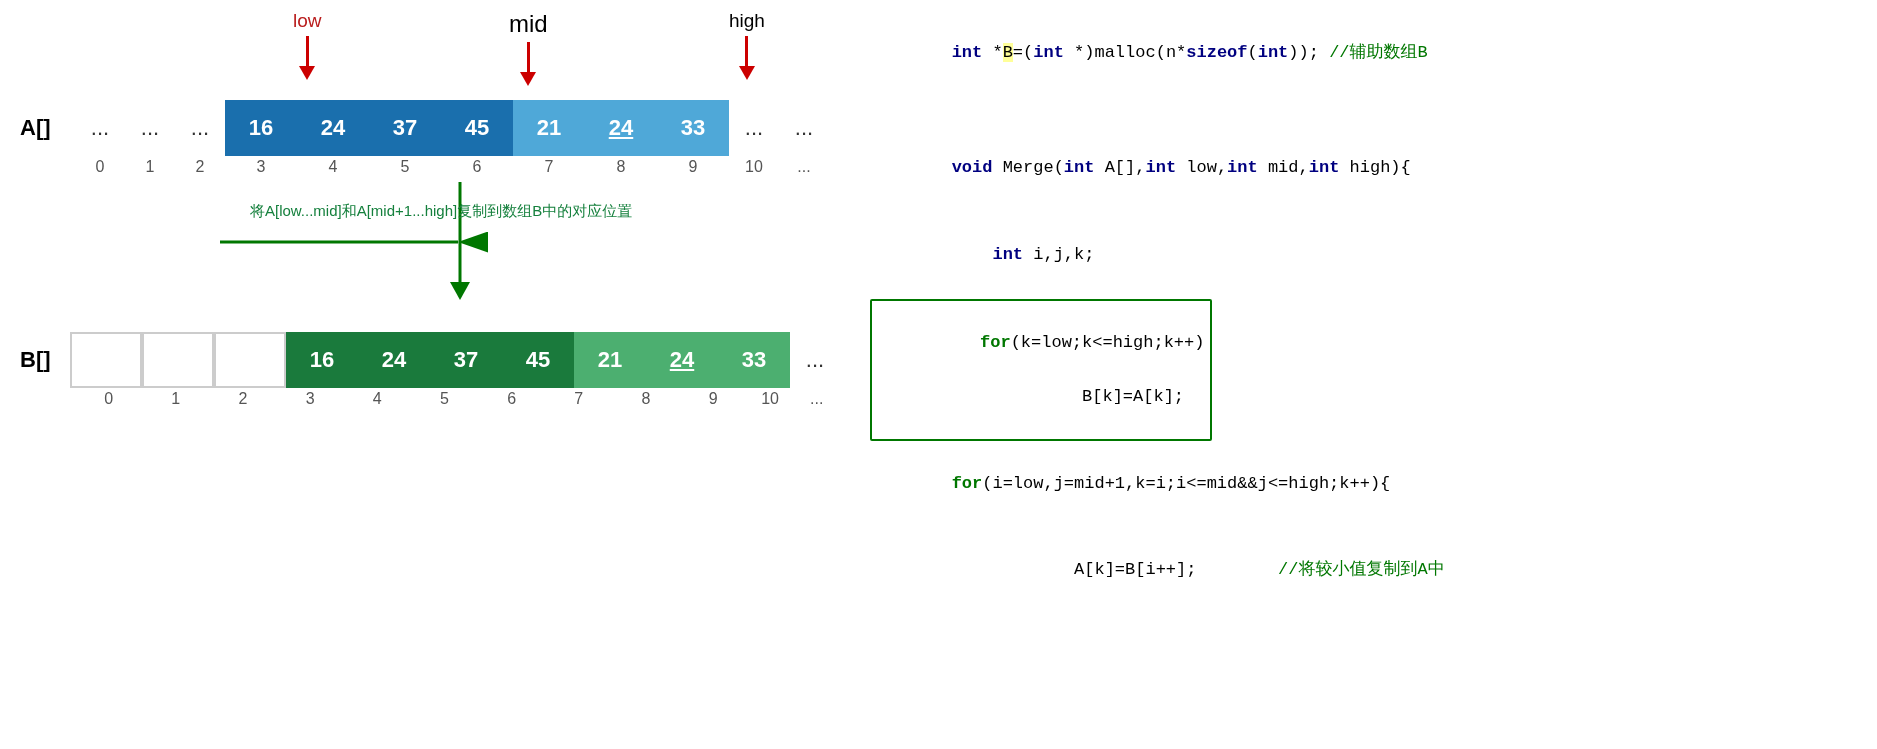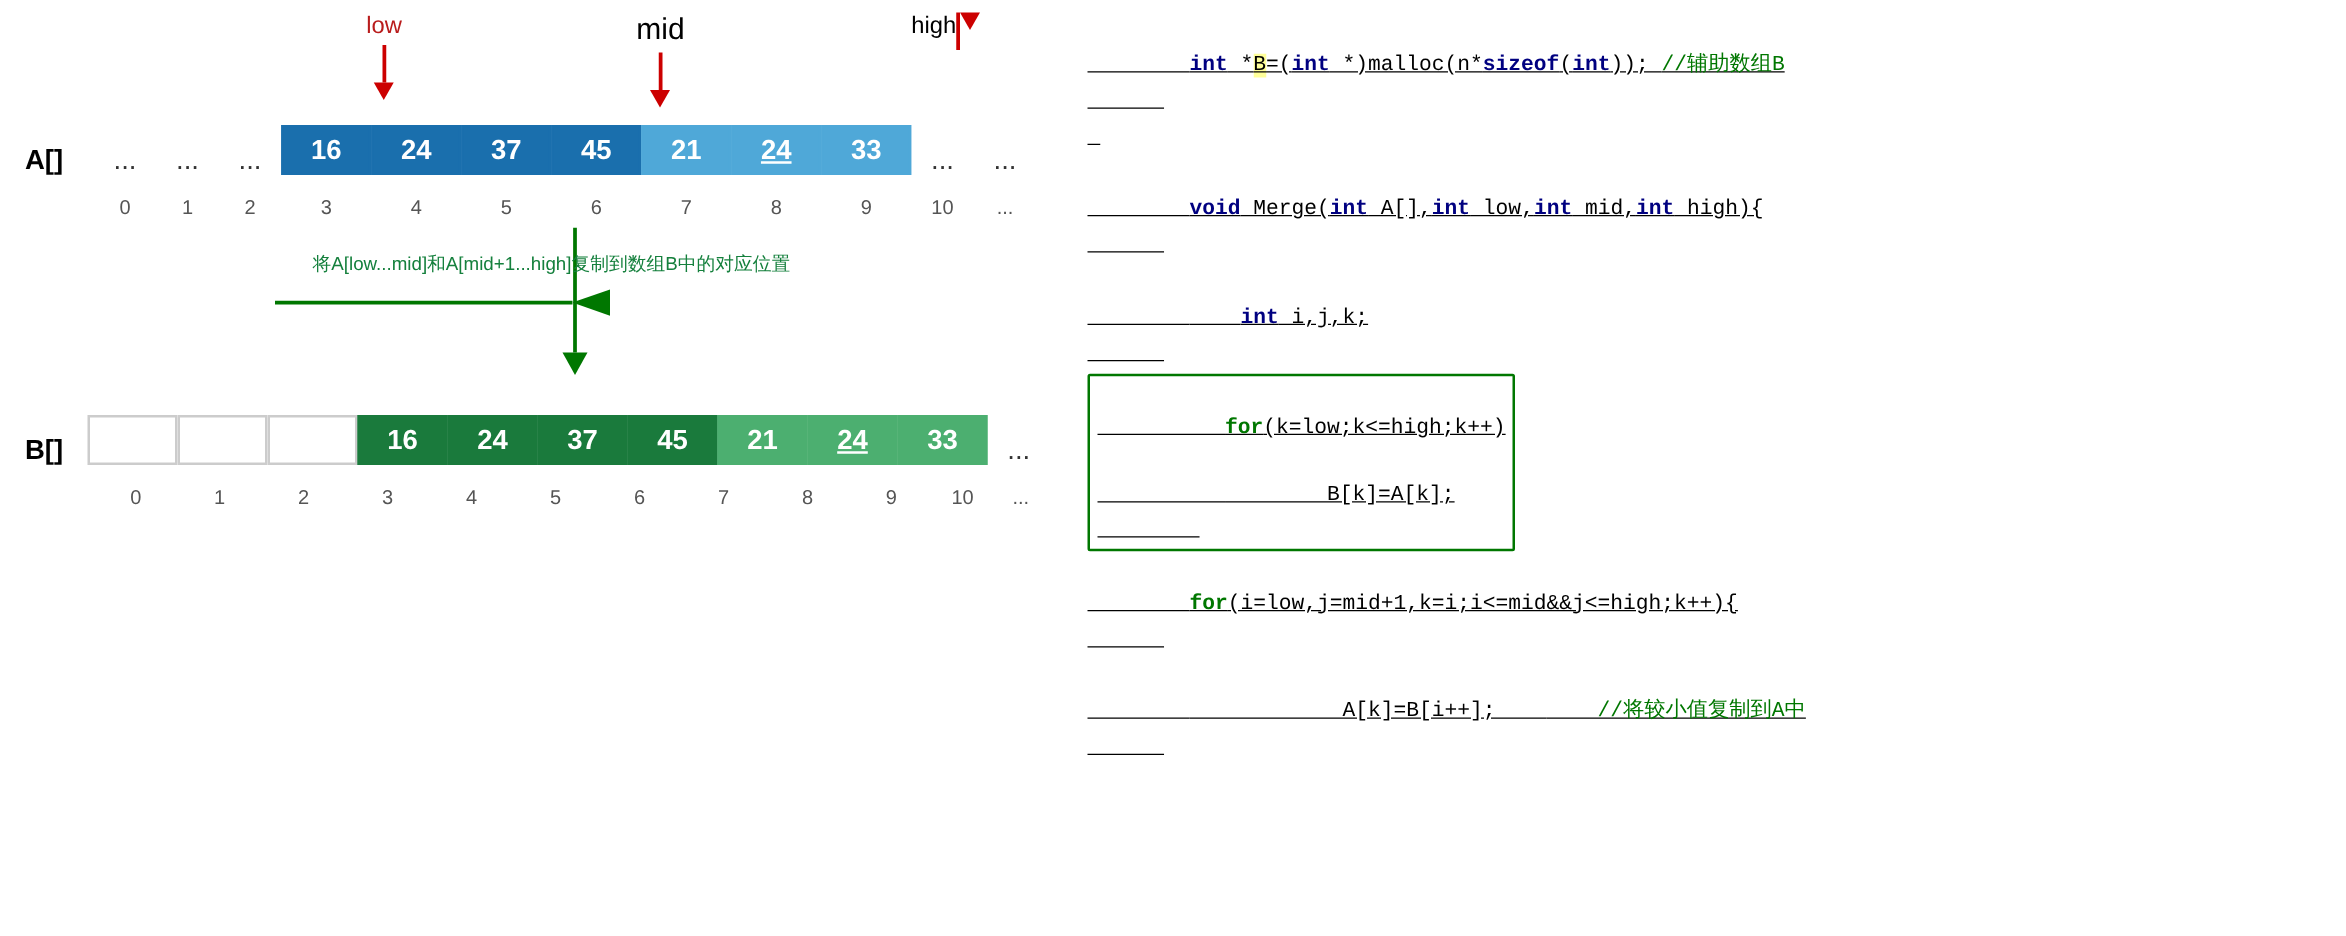--- a/index.html
+++ b/index.html
@@ -42,21 +42,21 @@
     .arrow-down-head {
       width: 0;
       height: 0;
       border-left: 8px solid transparent;
       border-right: 8px solid transparent;
       border-top: 14px solid #cc0000;
     }
 
     .array-cell {
       width: 72px;
-      height: 40px;
+      height: 56px;
       border: 2px solid #aaa;
       display: flex;
       align-items: center;
       justify-content: center;
       font-size: 22px;
       font-weight: bold;
       color: #fff;
       position: relative;
     }
 
@@ -112,21 +112,20 @@
       text-align: center;
       font-size: 16px;
       color: #555;
     }
 
     
     .right-panel {
       flex: 1;
       padding-left: 30px;
       padding-top: 0px;
-      text-decoration: underline;
     }
 
     .code-block {
       font-family: 'Courier New', Courier, monospace;
       font-size: 17px;
       line-height: 1.7;
     }
 
     .code-line {
       display: block;
@@ -158,21 +157,21 @@
         <div class="arrow-down-line"></div>
         <div class="arrow-down-head"></div>
       </div>
 
       <div style="position:absolute; left:334px; top:0; display:flex; flex-direction:column; align-items:center;">
         <span style="font-size:24px; color:#000; margin-bottom:4px;">mid</span>
         <div class="arrow-down-line"></div>
         <div class="arrow-down-head"></div>
       </div>
 
-      <div style="position:absolute; left:554px; top:0; display:flex; flex-direction:row; align-items:flex-start;">
+      <div style="position:absolute; left:554px; top:0; display:flex; flex-direction:column; align-items:center;">
         <span style="font-size:19px; color:#000; margin-bottom:4px;">high</span>
         <div class="arrow-down-line"></div>
         <div class="arrow-down-head"></div>
       </div>
     </div>
 
     <div style="display:flex; align-items:center; margin-bottom:2px;">
       <span class="array-label" style="width:55px;">A[]</span>
 
       <div style="display:flex;">
@@ -281,21 +280,21 @@
 
       <span class="code-line">
         <span class="kw">void</span><span class="normal"> Merge(</span><span class="kw">int</span><span class="normal"> A[],</span><span class="kw">int</span><span class="normal"> low,</span><span class="kw">int</span><span class="normal"> mid,</span><span class="kw">int</span><span class="normal"> high){</span>
       </span>
 
       <span class="code-line">
         <span class="normal">    </span><span class="kw">int</span><span class="normal"> i,j,k;</span>
       </span>
 
       <span class="code-line" style="display:flex; align-items:flex-start;">
-        <span style="display:inline-block; border:2px solid #007700; padding:1px 6px; border-radius:2px; line-height:1.6;">
+        <span style="display:inline-block; border:2px solid #007700; padding:1px 6px; border-radius:2px; line-height:1.6;text-align:center;">
           <span class="kw2">for</span><span class="normal">(k=low;k&lt;=high;k++)</span><br>
           <span class="normal">        B[k]=A[k];</span>
         </span>
       </span>
 
       <span class="code-line">
         <span class="kw2">for</span><span class="normal">(i=low,j=mid+1,k=i;i&lt;=mid&amp;&amp;j&lt;=high;k++){</span>
       </span>
 
 

